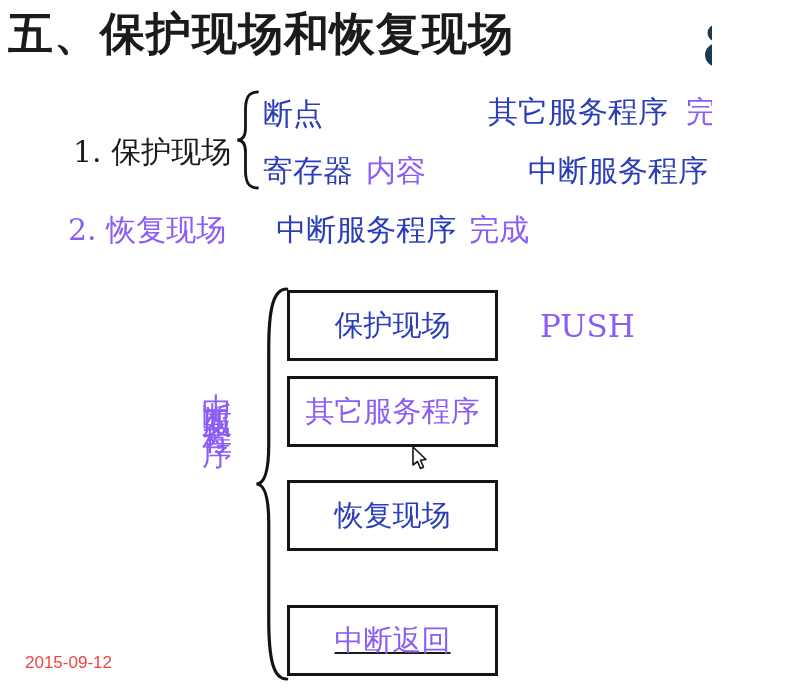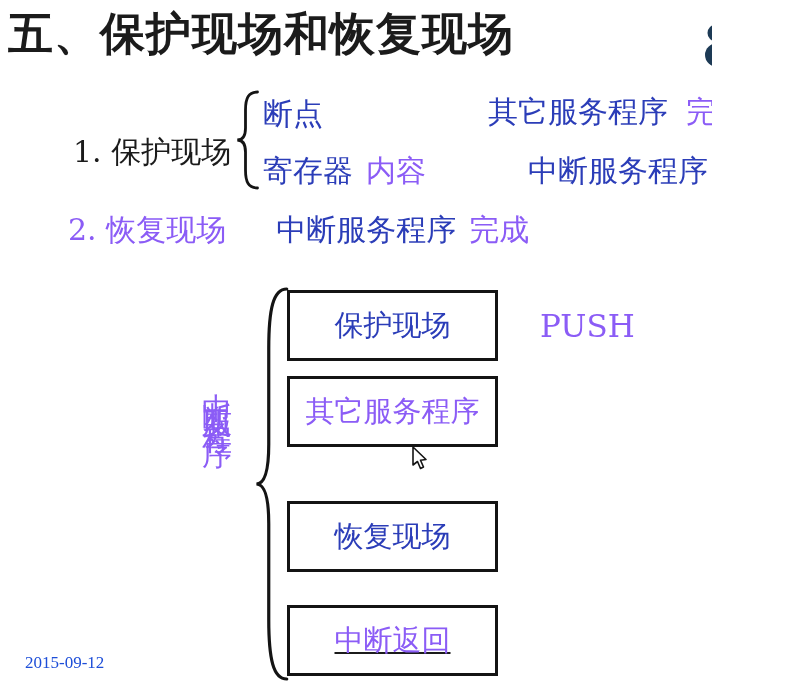--- a/index.html
+++ b/index.html
@@ -73,30 +73,30 @@
     justify-content: center;
     font-size: 29px;
     background: #ffffff;
   }
   .diag-ann {
     margin-left: 42px;
     font-size: 31px;
   }
   .row-1 { top: 290px; }
   .row-2 { top: 376px; }
-  .row-3 { top: 501px; gap: 32px; }
+  .row-3 { top: 480px; gap: 32px; }
   .row-4 { top: 605px; text-decoration: underline; }
 
   .cursor { left: 412px; top: 446px; }
 
   .date {
     left: 25px; top: 653px;
-    font-family: Liberation Serif, serif;
+    font-family: Liberation Sans, sans-serif;
     font-size: 17px;
-    color: #1d4ed8;
+    color: #ef4444;
   }
 </style>
 </head>
 <body>
 
 <div class="page">
 
   <div class="abs title">五、保护现场和恢复现场</div>
 
   <div class="abs person-badge">

